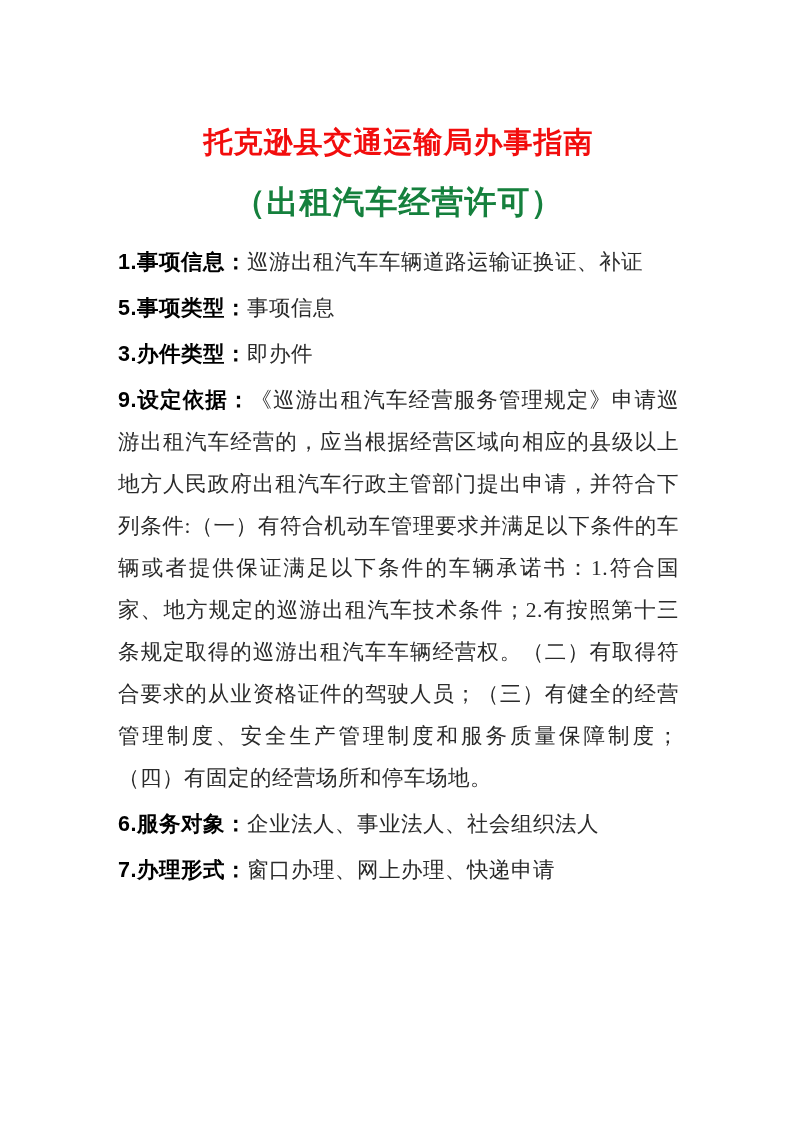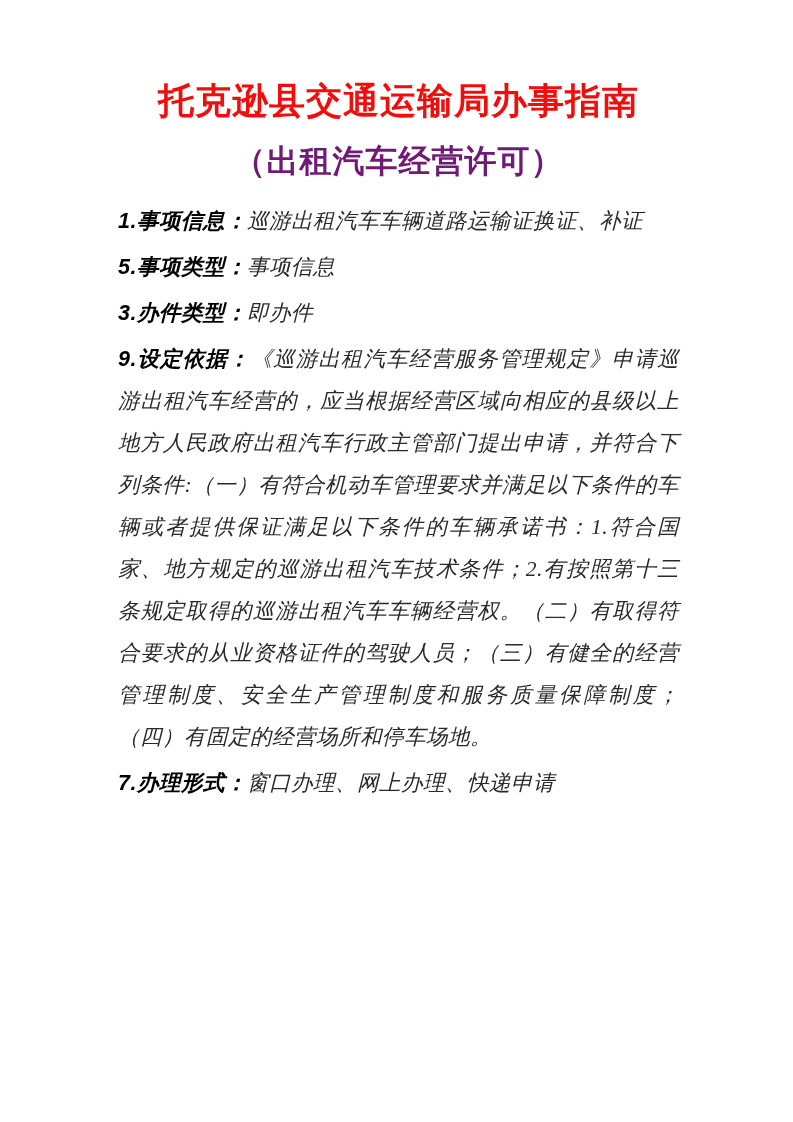--- a/index.html
+++ b/index.html
@@ -14,42 +14,41 @@
     font-family: "Liberation Serif", serif;
   }
   .page {
     box-sizing: border-box;
     width: 793px;
     height: 1122px;
     background: #ffffff;
     padding: 0 114px 0 118px;
   }
   .doc-title {
-    margin: 78px 0 0 0;
-    font-size: 36px;
+    margin: 119px 0 0 0;
+    font-size: 29px;
     line-height: 46px;
     text-align: center;
     font-weight: 700;
     font-family: "Liberation Serif", "DejaVu Serif", serif;
     letter-spacing: 1px;
     white-space: nowrap;
   }
   .doc-subtitle {
     margin: 15px 0 0 0;
     font-size: 32px;
     line-height: 44px;
     text-align: center;
     font-weight: 700;
     font-family: "Liberation Serif", "DejaVu Serif", serif;
     letter-spacing: 1px;
     white-space: nowrap;
   }
   .items {
     margin-top: 17px;
-    font-style: italic;
   }
   .guide-item {
     margin: 0 0 4px 0;
     font-size: 21.5px;
     line-height: 42px;
     text-align: justify;
     color: #2a2a2a;
   }
   .guide-item .label {
     font-family: "Liberation Sans", "DejaVu Sans", sans-serif;
@@ -63,31 +62,32 @@
     letter-spacing: 0.5px;
   }
 </style>
 </head>
 <body>
 
 <div class="page">
 
   <h1 class="doc-title" style="color: rgb(242, 13, 13);">托克逊县交通运输局办事指南</h1>
 
-  <h2 class="doc-subtitle" style="color: #701a75;">（出租汽车经营许可）</h2>
+  <h2 class="doc-subtitle" style="color: #15803d;">（出租汽车经营许可）</h2>
 
   <div class="items">
 
     <p class="guide-item"><span class="label">1.事项信息：</span><span class="value">巡游出租汽车车辆道路运输证换证、补证</span></p>
 
     <p class="guide-item"><span class="label">5.事项类型：</span><span class="value">事项信息</span></p>
 
     <p class="guide-item"><span class="label">3.办件类型：</span><span class="value">即办件</span></p>
 
 
     <p class="guide-item"><span class="label">9.设定依据：</span><span class="value">《巡游出租汽车经营服务管理规定》申请巡游出租汽车经营的，应当根据经营区域向相应的县级以上地方人民政府出租汽车行政主管部门提出申请，并符合下列条件:（一）有符合机动车管理要求并满足以下条件的车辆或者提供保证满足以下条件的车辆承诺书：1.符合国家、地方规定的巡游出租汽车技术条件；2.有按照第十三条规定取得的巡游出租汽车车辆经营权。（二）有取得符合要求的从业资格证件的驾驶人员；（三）有健全的经营管理制度、安全生产管理制度和服务质量保障制度；（四）有固定的经营场所和停车场地。</span></p>
 
+    <p class="guide-item"><span class="label">6.服务对象：</span><span class="value">企业法人、事业法人、社会组织法人</span></p>
 
     <p class="guide-item"><span class="label">7.办理形式：</span><span class="value">窗口办理、网上办理、快递申请</span></p>
 
 
   </div>
 </div>
 
 </body></html>

